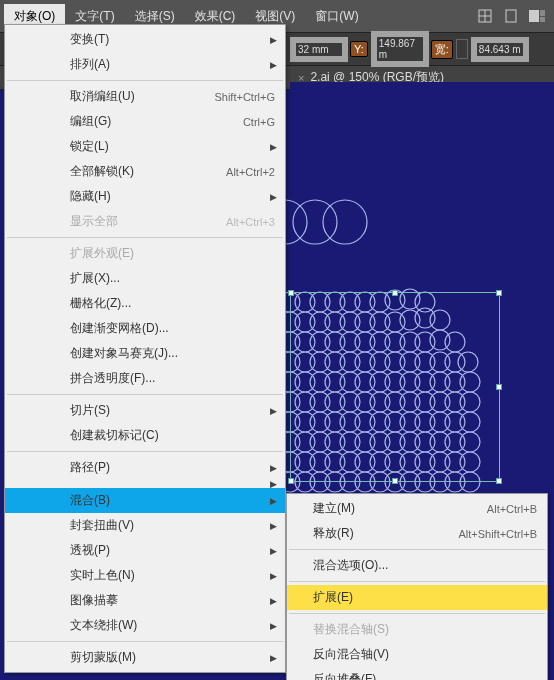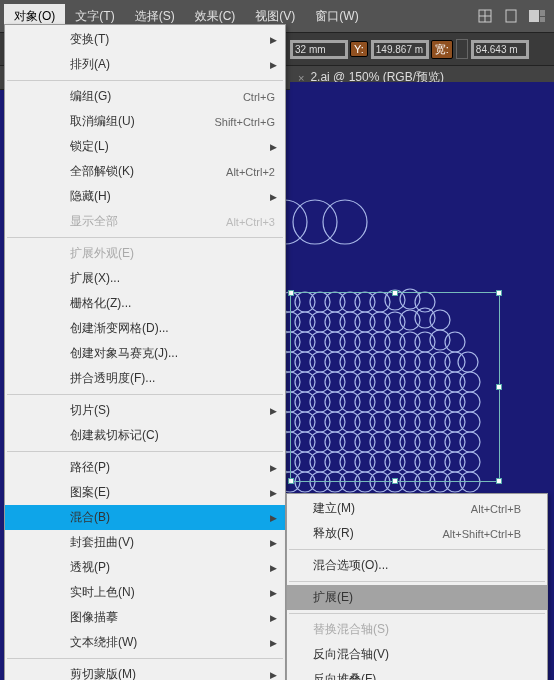--- a/index.html
+++ b/index.html
@@ -5,21 +5,21 @@
 * { margin: 0; padding: 0; box-sizing: border-box; font-family: "Microsoft YaHei", sans-serif; }
 body { width: 554px; height: 680px; background: #1a1a75; overflow: hidden; position: relative; }
 .menubar { height: 32px; background: #535353; display: flex; align-items: center; padding: 0 4px; color: #e0e0e0; font-size: 12px; }
 .menubar .mi { padding: 4px 10px; cursor: pointer; }
 .menubar .mi.active { background: #e8e8e8; color: #000; }
 .menubar .sep { flex: 1; }
 .menubar .icon-btn { width: 22px; height: 18px; margin: 0 2px; display: flex; align-items: center; justify-content: center; }
 .toolbar { height: 34px; background: #3a3a3a; border-top: 1px solid #222; border-bottom: 1px solid #222; display: flex; align-items: center; padding-left: 290px; color: #ccc; font-size: 11px; gap: 2px; }
 .toolbar .fld { display: flex; align-items: center; gap: 3px; }
 .toolbar .lbl-box { background: #905020; border: 1px solid #000; padding: 1px 3px; color: #fff; border-radius: 2px; }
-.toolbar .val { background: #3a3a3a; border: 3px solid #a3a3a3; padding: 1px 2px; width: 58px; color: #ddd; font-size: 10px; }
+.toolbar .val { background: #3a3a3a; border: 6px solid #a3a3a3; padding: 1px 2px; width: 58px; color: #ddd; font-size: 10px; }
 .toolbar .chain { width: 12px; height: 20px; border: 1px solid #666; }
 .tabbar { height: 24px; background: #424242; display: flex; align-items: center; padding-left: 290px; border-bottom: 1px solid #222; }
 .tab { display: flex; align-items: center; gap: 6px; padding: 3px 8px; color: #ddd; font-size: 12px; }
 .tab .close-x { color: #999; font-size: 11px; }
 .canvas-area { position: absolute; top: 82px; left: 290px; width: 264px; height: 598px; background: #1a1a75; }
 .selection { position: absolute; top: 210px; left: 0; width: 210px; height: 190px; border: 1px solid #7bb; }
 .selection .h { position: absolute; width: 6px; height: 6px; background: #fff; border: 1px solid #5aa; }
 .selection .h.tl { top: -3px; left: -3px; } .selection .h.tr { top: -3px; right: -3px; }
 .selection .h.bl { bottom: -3px; left: -3px; } .selection .h.br { bottom: -3px; right: -3px; }
 .selection .h.tm { top: -3px; left: 50%; margin-left: -3px; }
@@ -30,22 +30,22 @@
 .dropdown { position: absolute; top: 24px; left: 4px; width: 282px; background: #f0f0f0; border: 1px solid #999; box-shadow: 2px 2px 4px rgba(0,0,0,0.3); font-size: 12px; color: #333; padding: 2px 0; }
 .dropdown .row { display: flex; align-items: center; padding: 4px 10px 4px 28px; cursor: default; position: relative; }
 .dropdown .row.highlight { background: #0ea5e9; }
 .dropdown .row.disabled { color: #aaa; }
 .dropdown .row .txt { flex: 1; margin-left: 37px; }
 .dropdown .row .sc { color: #666; font-size: 11px; }
 .dropdown .row.disabled .sc { color: #bbb; }
 .dropdown .row .arrow { position: absolute; right: 8px; font-size: 9px; color: #444; }
 .dropdown hr { border: none; border-top: 1px solid #ccc; margin: 3px 2px; }
 .submenu { position: absolute; top: 493px; left: 286px; width: 262px; background: #f0f0f0; border: 1px solid #999; box-shadow: 2px 2px 4px rgba(0,0,0,0.3); font-size: 12px; color: #333; padding: 2px 0; }
-.submenu .row { display: flex; align-items: center; padding: 4px 26px 4px 26px; cursor: default; }
-.submenu .row.highlight { background: #a3a3a3; }
+.submenu .row { display: flex; align-items: center; padding: 4px 10px 4px 26px; cursor: default; }
+.submenu .row.highlight { background: #fde047; }
 .submenu .row.disabled { color: #aaa; }
 .submenu .row .txt { flex: 1; }
 .submenu .row .sc { color: #666; font-size: 11px; }
 .submenu hr { border: none; border-top: 1px solid #ccc; margin: 3px 2px; }
 </style>
 </head>
 <body>
 
 <div class="canvas-area">
   <div class="circles">
@@ -246,26 +246,26 @@
     <div class="row">
       <span class="txt">变换(T)</span>
       <span class="arrow">▶</span>
     </div>
     <div class="row">
       <span class="txt">排列(A)</span>
       <span class="arrow">▶</span>
     </div>
     <hr>
     <div class="row">
+      <span class="txt">取消编组(U)</span>
+      <span class="sc">Shift+Ctrl+G</span>
+    </div>
+    <div class="row">
       <span class="txt">编组(G)</span>
       <span class="sc">Ctrl+G</span>
-    </div>
-    <div class="row">
-      <span class="txt">取消编组(U)</span>
-      <span class="sc">Shift+Ctrl+G</span>
     </div>
     <div class="row">
       <span class="txt">锁定(L)</span>
       <span class="arrow">▶</span>
     </div>
     <div class="row">
       <span class="txt">全部解锁(K)</span>
       <span class="sc">Alt+Ctrl+2</span>
     </div>
     <div class="row">
@@ -302,21 +302,20 @@
     </div>
     <div class="row">
       <span class="txt">创建裁切标记(C)</span>
     </div>
     <hr>
     <div class="row">
       <span class="txt">路径(P)</span>
       <span class="arrow">▶</span>
     </div>
     <div class="row">
-      <span class="txt">图案(E)</span>
       <span class="arrow">▶</span>
     </div>
     <div class="row highlight">
       <span class="txt">混合(B)</span>
       <span class="arrow">▶</span>
     </div>
     <div class="row">
       <span class="txt">封套扭曲(V)</span>
       <span class="arrow">▶</span>
     </div>

